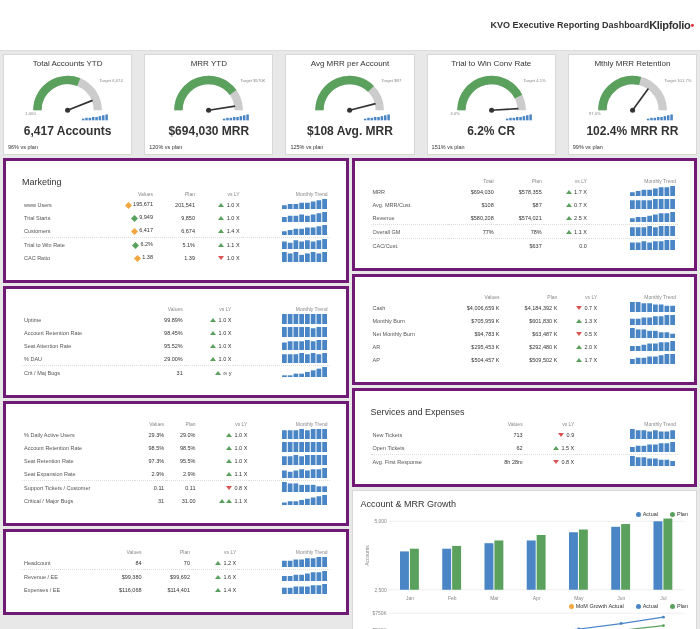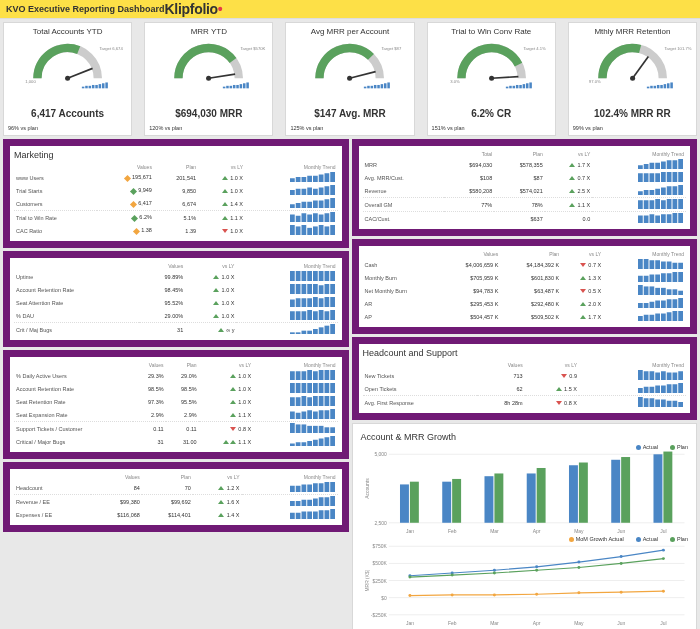--- a/index.html
+++ b/index.html
@@ -1,30 +1,30 @@
 <!DOCTYPE html>
 <html><head>
 <meta charset="utf-8">
 <style>
 html,body{margin:0;padding:0;background:#e8e8e8;font-family:Arial,Helvetica,sans-serif;font-size:7px;color:#333}
 .wrap{width:700px;height:629px;background:#e8e8e8;position:relative}
-.hdr{background:#fde047;height:18px;display:flex;align-items:center;justify-content:flex-start;padding:0 6px;border-bottom:1px solid #ddd}
+.hdr{background:#ffffff;height:18px;display:flex;align-items:center;justify-content:flex-end;padding:16px 6px;border-bottom:1px solid #ddd}
 .hdr .ttl{font-weight:bold;font-size:9px}
-.logo{font-weight:bold;font-size:14px;letter-spacing:-0.3px}
+.logo{font-weight:bold;font-size:11px;letter-spacing:-0.3px}
 .logo .dot{color:#e63946}
 .gauges{display:flex;gap:12px;padding:3px}
 .gauge-card{flex:1;background:#fff;border:1px solid #d8d8d8;padding:4px;box-sizing:border-box;text-align:center}
 .gauge-card .gtitle{font-size:8px;margin-bottom:2px}
 .gauge-card svg.g{width:100%;height:52px}
-.gauge-card .gval{font-size:10px;font-weight:bold;margin-top:17px}
+.gauge-card .gval{font-size:12px;font-weight:bold;margin-top:1px}
 .gauge-card .gbar{height:12px;position:relative}
 .gauge-card .vsplan{font-size:5.5px;text-align:left;position:absolute;bottom:0;left:0}
 .cols{display:flex;gap:3px;padding:0 3px 3px}
 .col{flex:1;display:flex;flex-direction:column;gap:3px}
-.sect{background:#fff;border:7px solid #701a75;padding:4px}
+.sect{background:#fff;border:3px solid #701a75;padding:16px}
 .sect .shead{font-size:9px;font-weight:normal;margin-bottom:3px}
 table.metrics{width:100%;border-collapse:collapse;font-size:5.5px}
 table.metrics th{font-weight:normal;color:#888;font-size:5px;text-align:right;padding:1px 2px}
 table.metrics th:first-child{text-align:left}
 table.metrics td{padding:1px 2px;text-align:right;white-space:nowrap}
 table.metrics td:first-child{text-align:left;color:#555}
 table.metrics tr.gap td{border-top:1px dotted #ddd}
 .diamond{display:inline-block;width:5px;height:5px;transform:rotate(45deg);vertical-align:middle;margin-right:2px}
 .d-org{background:#f2a640}
 .d-grn{background:#5aa15d}
@@ -101,21 +101,21 @@
     <text x="17" y="54" class="tgt" text-anchor="end"></text>
     <rect x="72" y="58" width="3" height="2" fill="#4a86c5"></rect>
           <rect x="76" y="57" width="3" height="3" fill="#4a86c5"></rect>
           <rect x="80" y="57" width="3" height="3" fill="#4a86c5"></rect>
           <rect x="84" y="56" width="3" height="4" fill="#4a86c5"></rect>
           <rect x="88" y="56" width="3" height="4" fill="#4a86c5"></rect>
           <rect x="92" y="55" width="3" height="5" fill="#4a86c5"></rect>
           <rect x="96" y="54" width="3" height="6" fill="#4a86c5"></rect>
           <rect x="100" y="53" width="3" height="7" fill="#4a86c5"></rect>
   </svg>
-  <div class="gval">$147 Avg. MRR</div>
+  <div class="gval">$108 Avg. MRR</div>
   <div class="gbar">
           <span class="vsplan">125% vs plan</span>
         </div></div>
       <div class="gauge-card"><div class="gtitle">Trial to Win Conv Rate</div>
   <svg class="g" viewBox="0 0 110 62">
     <path d="M 19 47.99999999999999 A 36 36 0 0 1 91 48" stroke="#ccc" stroke-width="10" fill="none"></path>
     <path d="M 19 47.99999999999999 A 36 36 0 0 1 87.07623487078124 31.656342009376317" stroke="#5aa15d" stroke-width="10" fill="none"></path>
     <line x1="55" y1="48" x2="86.9368553097047" y2="45.99070337506197" stroke="#333" stroke-width="2"></line>
     <circle cx="55" cy="48" r="3" fill="#333"></circle>
     <text x="93" y="14" class="tgt">Target 4.1%</text>
@@ -691,21 +691,21 @@
                     <rect x="23" y="2.5" width="4.75" height="7.5" fill="#4a86c5"></rect>
                     <rect x="28.75" y="1.25" width="4.75" height="8.75" fill="#4a86c5"></rect>
                     <rect x="34.5" y="0" width="4.75" height="10" fill="#4a86c5"></rect>
                     <rect x="40.25" y="0" width="4.75" height="10" fill="#4a86c5"></rect>
                   </svg></td>
               </tr>
             </tbody>
           </table>
     </div>
     <div class="sect">
-      <div class="shead">Headcount and Support</div>
+      <div class="shead">Services and Expenses</div>
       <table class="metrics" id="tbl-services">
             <tbody>
               <tr>
                 <th></th>
                 <th>Values</th>
                 <th>vs LY</th>
                 <th>Monthly Trend</th>
               </tr>
               <tr class="">
                 <td>New Tickets</td>

